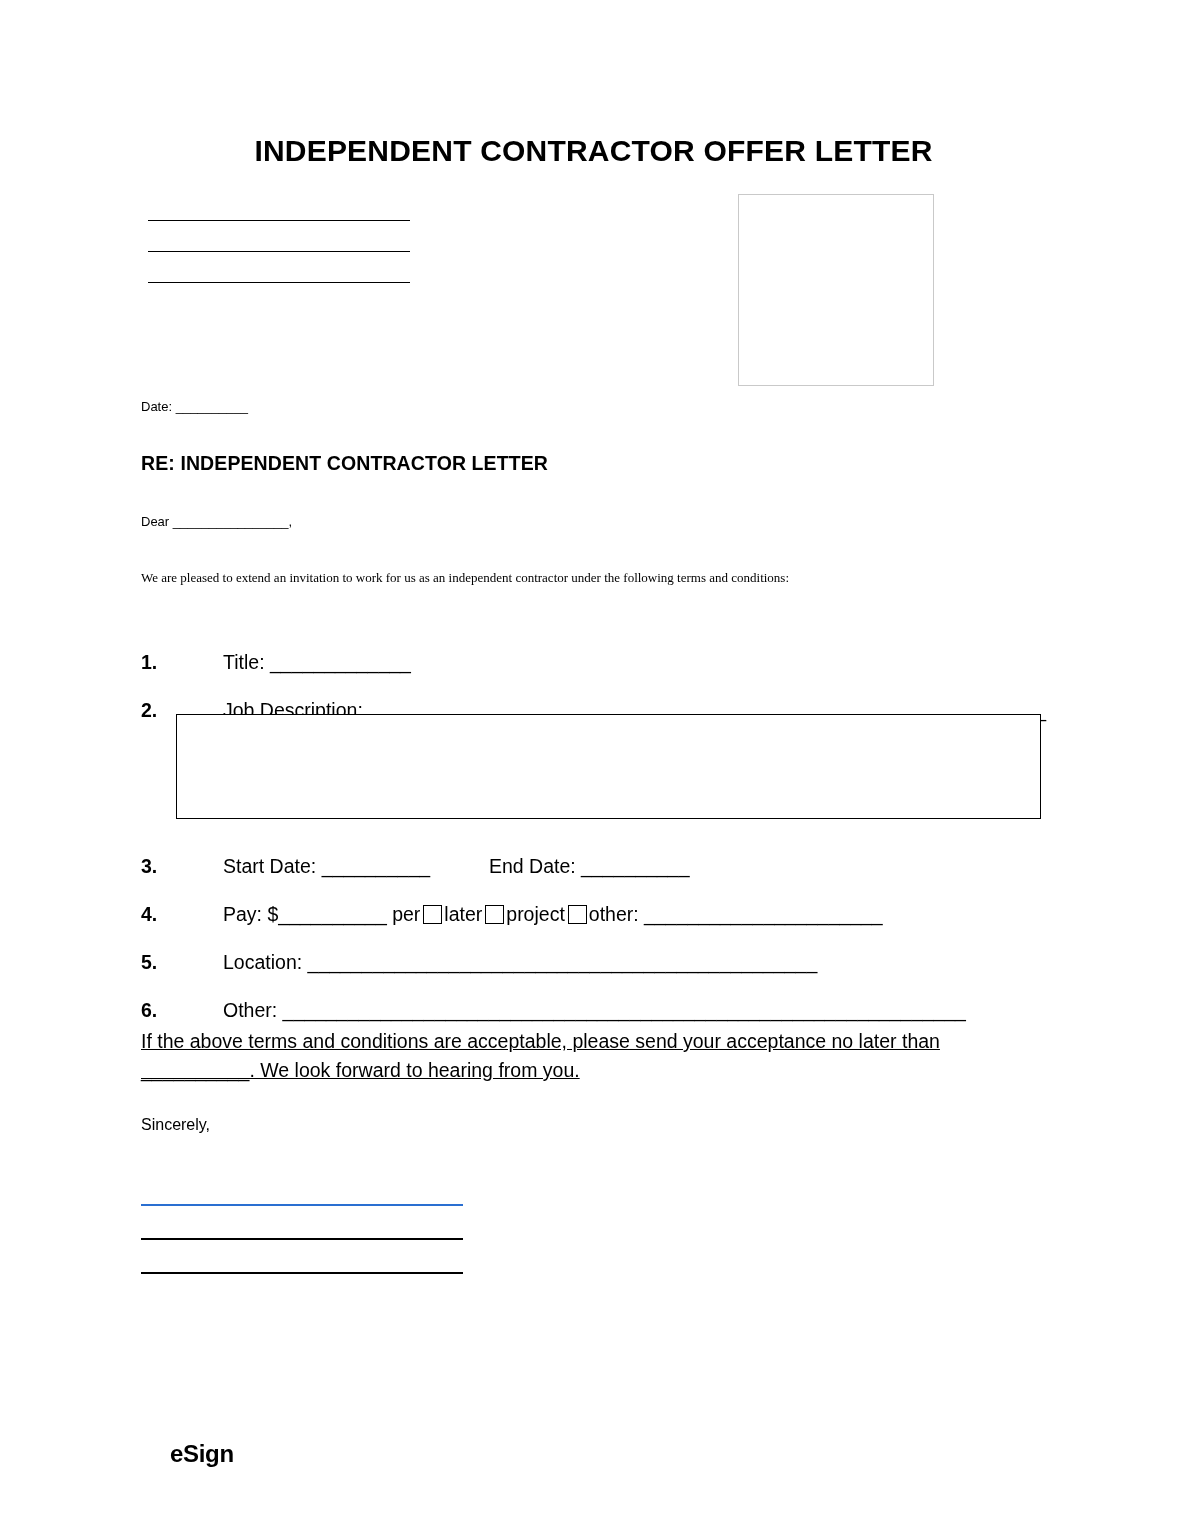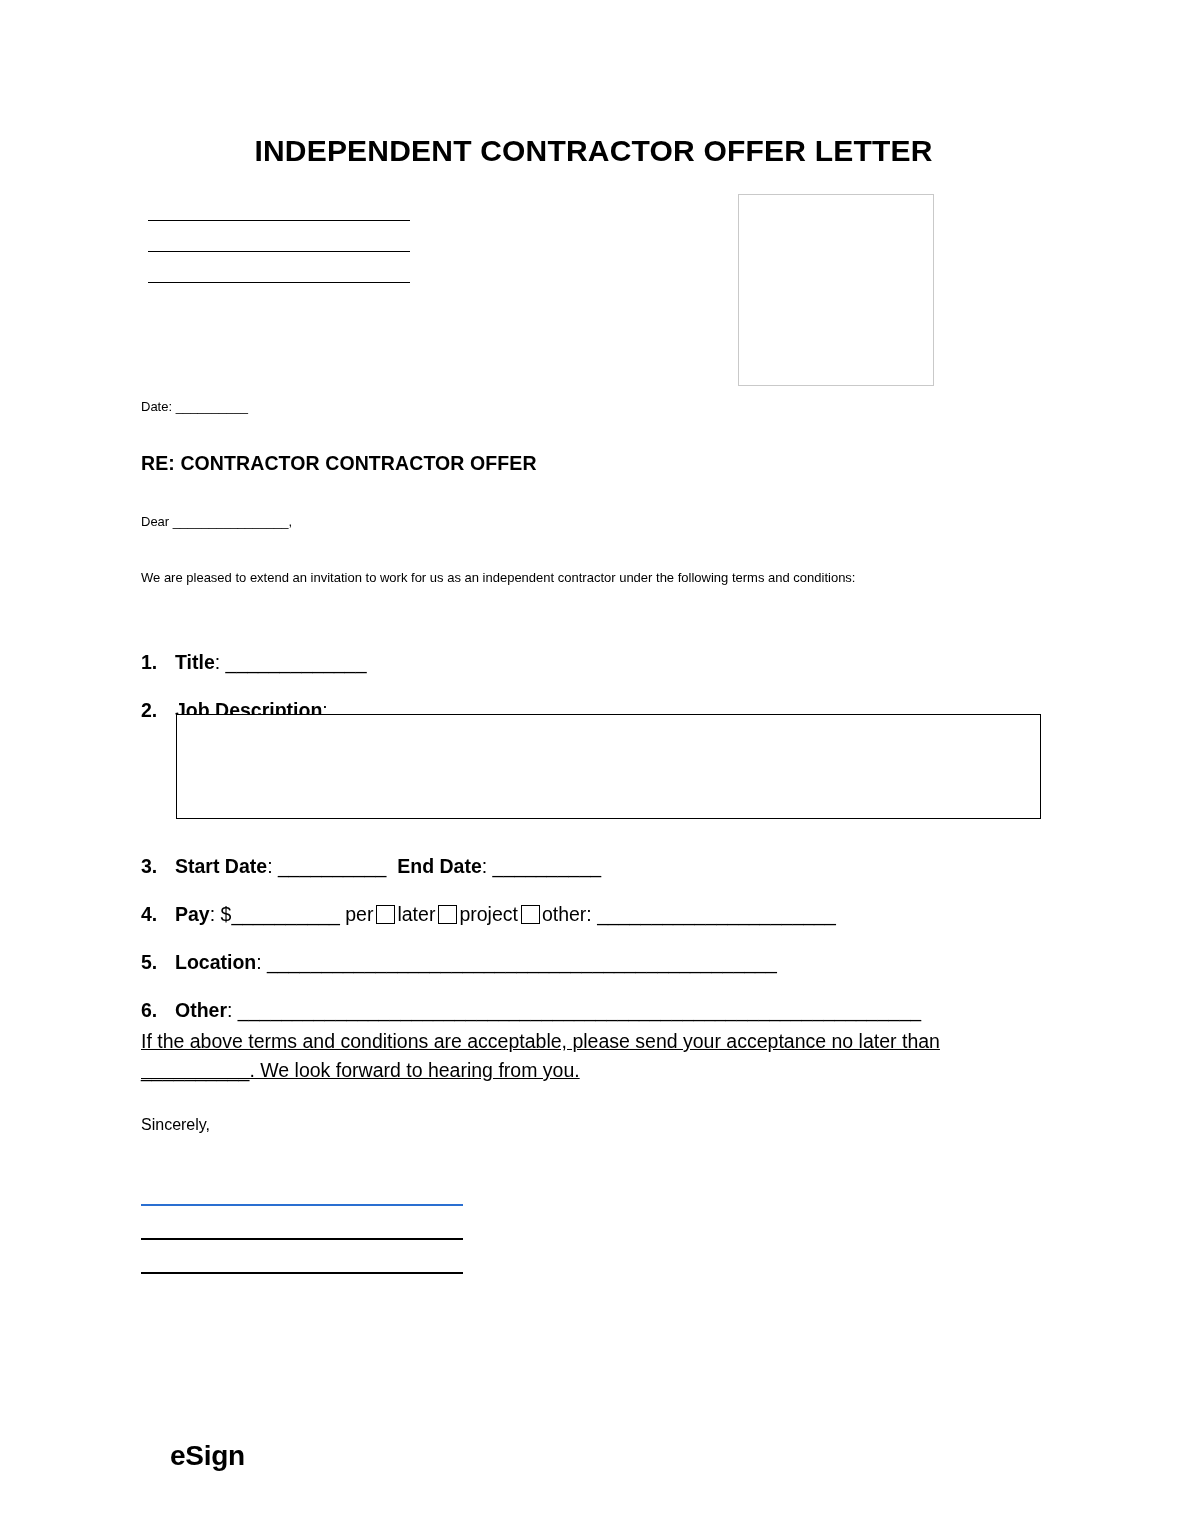--- a/index.html
+++ b/index.html
@@ -62,41 +62,42 @@
   .re-line {
     top: 449px;
     font-weight: bold;
     font-size: 19.5px;
     letter-spacing: 0.1px;
   }
   .dear-line { top: 507px; text-align: right; }
   .intro {
     top: 563px;
     width: 910px;
+    font-family: Liberation Serif, serif;
   }
   .list {
     position: absolute;
     left: 141px;
     top: 648px;
     width: 930px;
     font-size: 19.5px;
   }
   .li {
     display: flex;
     align-items: flex-start;
     margin-bottom: 20px;
     line-height: 28px;
   }
   .li-num {
     font-weight: bold;
     width: 34px;
     flex: 0 0 34px;
   }
   .li-body { flex: 1 1 auto; }
-  .b { font-weight: bold; }
+  .b { font-weight: normal; margin-left: 48px; }
   .jobdesc-box {
     position: absolute;
     left: 176px;
     top: 714px;
     width: 865px;
     height: 105px;
     border: 1.6px solid #000;
     box-sizing: border-box;
     background: #ffffff;
   }
@@ -135,21 +136,21 @@
     width: 322px;
     height: 26px;
     border-bottom: 2px solid #000;
     margin-bottom: 6px;
   }
   .sig-line.blue { border-bottom: 2px solid #2a6fd1; }
   .esign {
     position: absolute;
     left: 170px;
     top: 1440px;
-    font-size: 28px;
+    font-size: 24px;
     font-weight: bold;
     letter-spacing: -0.3px;
   }
 </style>
 </head>
 <body>
 
 <div class="page">
 
   <div class="doc-title">INDEPENDENT CONTRACTOR OFFER LETTER</div>
@@ -157,21 +158,21 @@
   <div class="addr-block">
     <div class="addr-line"></div>
     <div class="addr-line"></div>
     <div class="addr-line"></div>
   </div>
 
   <div class="logo-box"></div>
 
   <div class="body-text date-line">Date: __________</div>
 
-  <div class="body-text re-line">RE: CONTRACTOR CONTRACTOR OFFER</div>
+  <div class="body-text re-line">RE: INDEPENDENT CONTRACTOR LETTER</div>
 
   <div class="body-text dear-line">Dear ________________,</div>
 
   <div class="body-text intro">We are pleased to extend an invitation to work for us as an independent contractor under the following terms and conditions:</div>
 
   <div class="list">
 
     <div class="li">
       <span class="li-num">1.</span>
       <span class="li-body"><span class="b">Title</span><span>: _____________</span></span>

